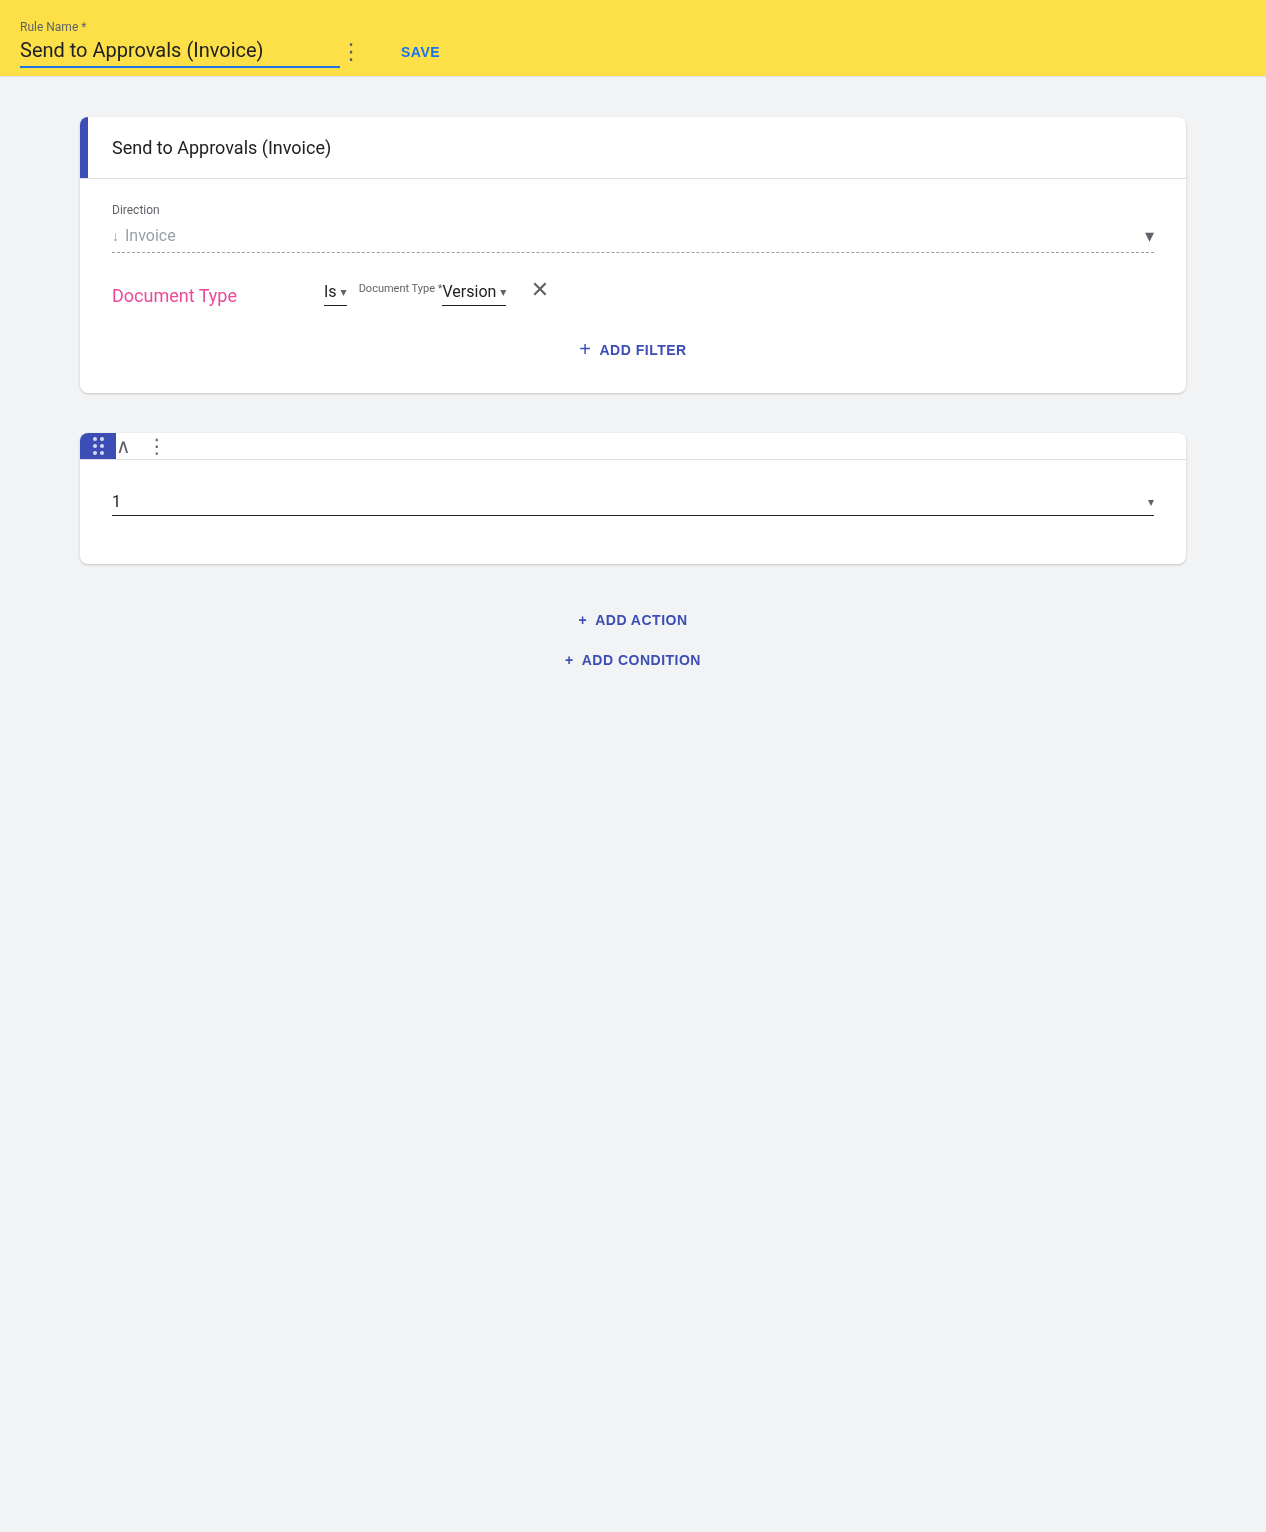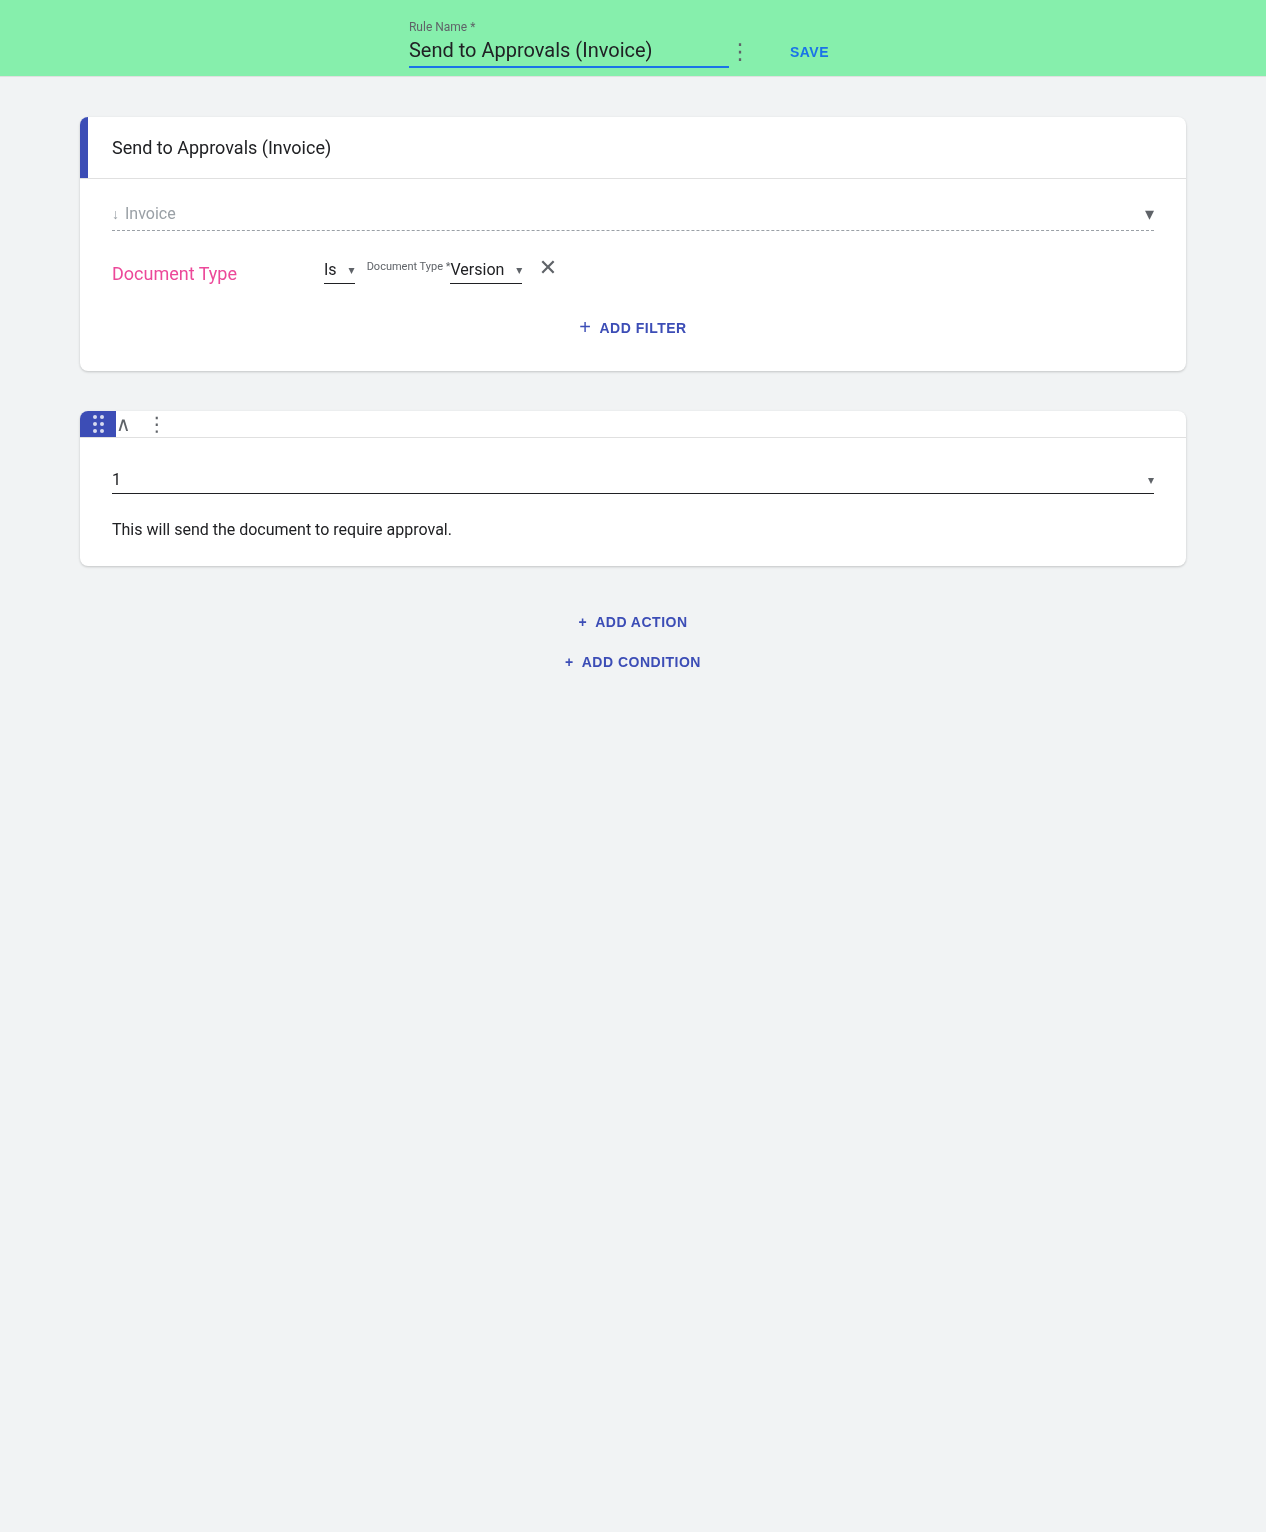--- a/index.html
+++ b/index.html
@@ -18,25 +18,25 @@
 
     .page-container {
       width: 1266px;
       min-height: 1532px;
       background: #f1f3f4;
       padding: 0;
     }
 
     
     .header {
-      background: #86efac;
+      background: #fde047;
       padding: 20px 40px 0 20px;
       display: flex;
       align-items: flex-end;
-      justify-content: center;
+      justify-content: flex-start;
       border-bottom: 1px solid #e0e0e0;
       padding-bottom: 0;
     }
 
     .rule-name-field {
       display: flex;
       flex-direction: column;
       min-width: 320px;
       padding-bottom: 8px;
     }
@@ -202,21 +202,21 @@
       color: #5f6368;
       margin-bottom: 6px;
     }
 
     .select-with-arrow {
       display: flex;
       align-items: center;
       border-bottom: 1px solid #202124;
       padding-bottom: 4px;
       cursor: pointer;
-      gap: 12px;
+      gap: 4px;
     }
 
     .select-text {
       font-size: 16px;
       color: #202124;
     }
 
     .select-arrow {
       font-size: 12px;
       color: #5f6368;
@@ -379,20 +379,21 @@
   <div class="main-content">
 
     <div class="card">
       <div class="card-header">
         <div class="card-accent"></div>
         <span class="card-title">Send to Approvals (Invoice)</span>
       </div>
       <div class="card-body">
 
         <div class="field-group">
+          <div class="field-label">Direction</div>
           <div class="field-select">
             <span class="field-select-text">
               <span style="color:#9aa0a6; font-size:14px;">↓</span>
               <span>Invoice</span>
             </span>
             <span class="chevron-down">▾</span>
           </div>
         </div>
 
         <div class="filter-row">
@@ -443,21 +444,20 @@
       </div>
       <div class="card-body">
 
         <div class="version-field">
           <div class="version-select">
             <span class="version-value">1</span>
             <span class="version-arrow">▾</span>
           </div>
         </div>
 
-        <p class="description-text">This will send the document to require approval.</p>
       </div>
     </div>
 
     <div class="bottom-actions">
       <button class="add-action-btn">
         <span>+</span>
         <span>ADD ACTION</span>
       </button>
       <button class="add-condition-btn">
         <span>+</span>

